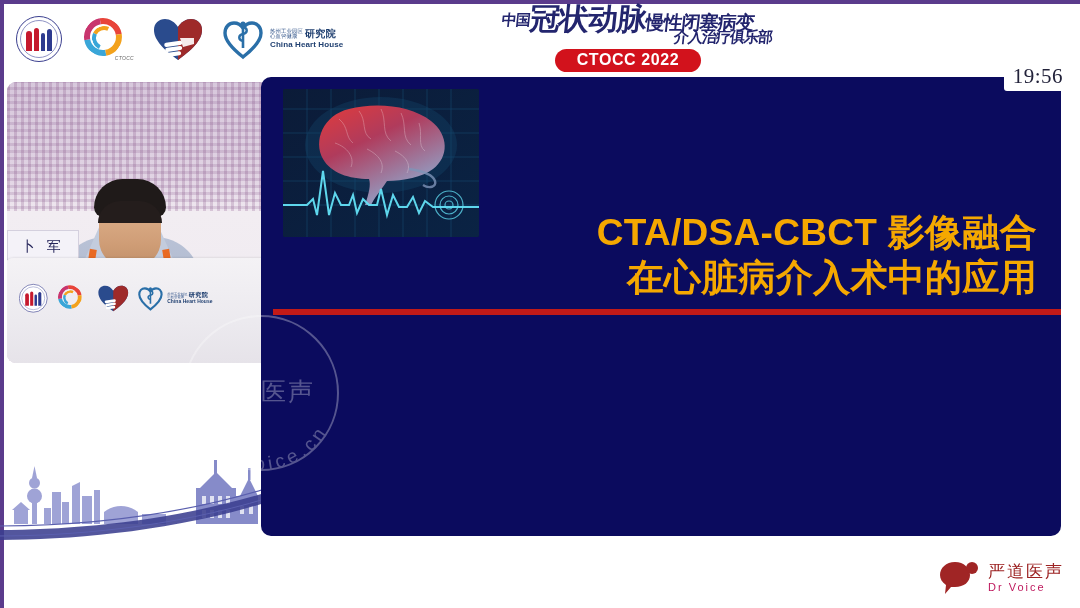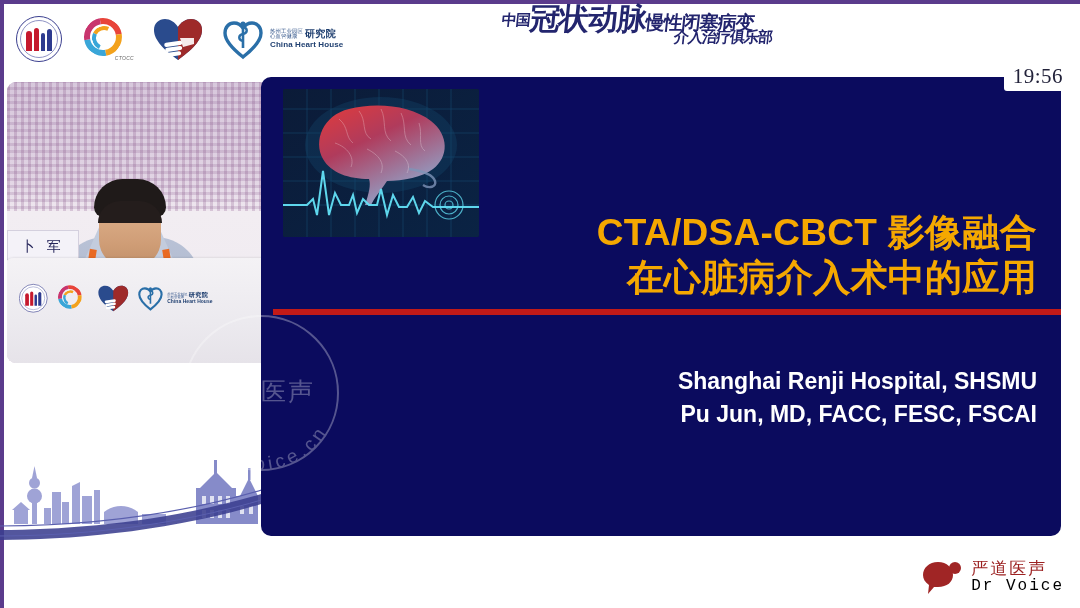--- a/index.html
+++ b/index.html
@@ -289,22 +289,22 @@
     position: absolute; right: 16px; bottom: 12px;
     display: flex; align-items: center; gap: 9px;
   }
   .brand-mark { width: 40px; height: 36px; position: relative; }
   .brand-text { line-height: 1.12; }
   .brand-cn {
     font-family: "Liberation Serif", serif;
     font-size: 17px; color: #9c2222; letter-spacing: 2px;
   }
   .brand-en {
-    font-family: Liberation Mono, monospace;
-    font-size: 16px; color: #000000; letter-spacing: 2px;
+    font-family: Liberation Sans, sans-serif;
+    font-size: 11px; color: #be185d; letter-spacing: 2px;
   }
 </style>
 </head>
 <body>
 
 <div id="stage">
 
   <div class="edge-top"></div>
   <div class="edge-left"></div>
 
@@ -366,20 +366,21 @@
     </div>
   </div>
 
   <div class="conf-mark">
     <div class="conf-cn">
       <span class="sm">中国</span><span>冠状动脉</span><span class="mid">慢性闭塞病变</span>
     </div>
     <div class="conf-cn" style="font-size:15px; margin-top:-4px; text-align:right; padding-right:6px;">
       <span>介入治疗俱乐部</span>
     </div>
+    <div class="conf-pill">CTOCC 2022</div>
   </div>
 
   <div class="clock">19:56</div>
 
   <div class="video">
     <div class="v-wall"></div>
 
     <div class="v-person">
       <div class="v-shirt"></div>
       <div class="v-collarL"></div>
@@ -528,22 +529,20 @@
           <circle cx="166" cy="116" r="4"></circle>
           <circle cx="166" cy="116" r="9"></circle>
           <circle cx="166" cy="116" r="14"></circle>
         </g>
       </svg>
     </div>
 
     <div class="slide-title">CTA/DSA-CBCT 影像融合
 在心脏病介入术中的应用</div>
     <div class="rule"></div>
-    <div class="slide-sub-en">Shanghai Renji Hospital, SHSMU
-Pu Jun, MD, FACC, FESC, FSCAI</div>
   </div>
 
   <div class="watermark">
     <svg viewBox="0 0 186 186" width="186" height="186">
       <defs>
         <path id="wmArc" d="M16 93 A77 77 0 1 0 170 93"></path>
       </defs>
       <circle cx="93" cy="93" r="77" fill="none" stroke="#ffffff" stroke-width="2"></circle>
       <text font-family="Liberation Sans, sans-serif" font-size="19" fill="#ffffff" letter-spacing="4">
         <textPath href="#wmArc" startOffset="6%">www.drvoice.cn</textPath>

